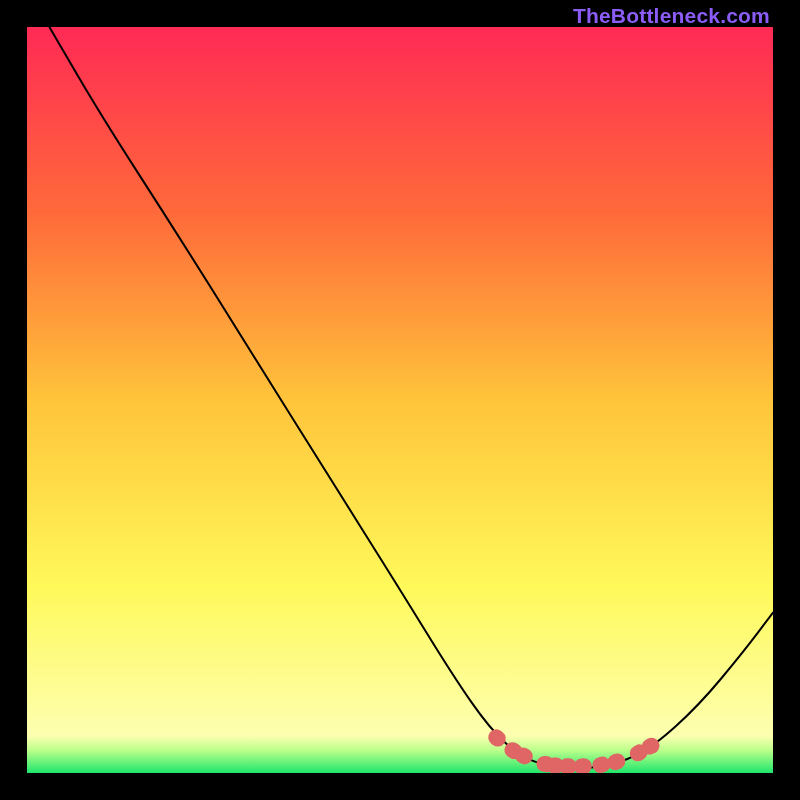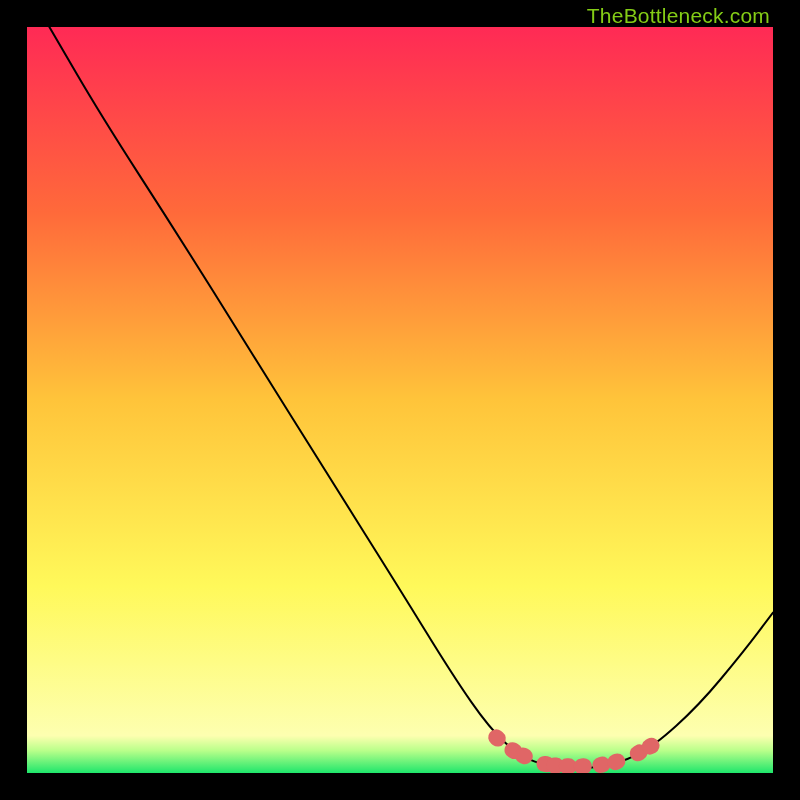--- a/index.html
+++ b/index.html
@@ -10,22 +10,22 @@
     top: 27px;
     width: 746px;
     height: 746px;
   }
   .attribution {
     position: absolute;
     top: 4px;
     right: 30px;
     font-family: Arial, Helvetica, sans-serif;
     font-size: 21px;
-    font-weight: normal;
-    color: #84cc16;
+    font-weight: bold;
+    color: #8b5cf6;
     letter-spacing: 0.2px;
   }
   svg { display: block; }
 </style>
 </head>
 <body>
 
 <div class="attribution">TheBottleneck.com</div>
 
 <div class="frame">

